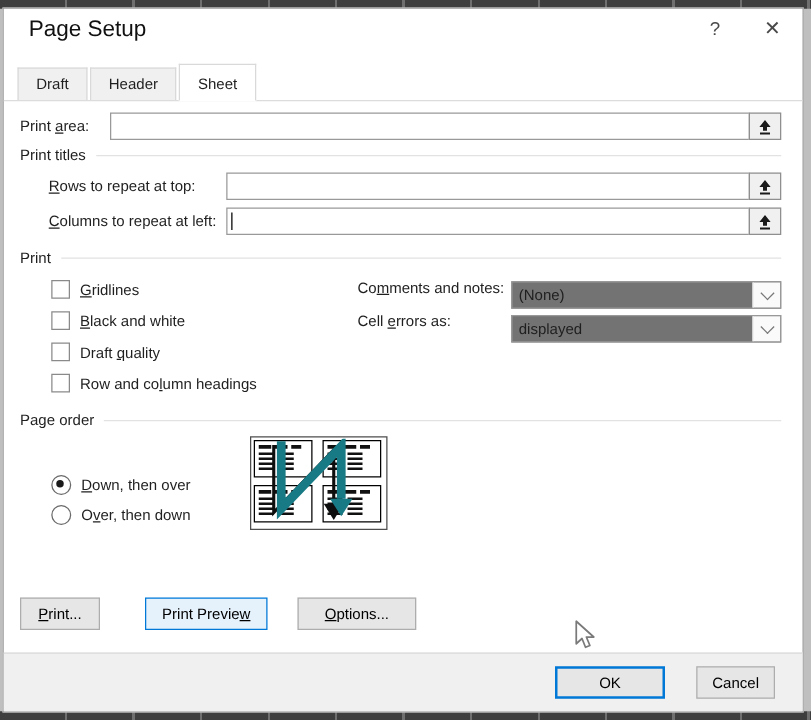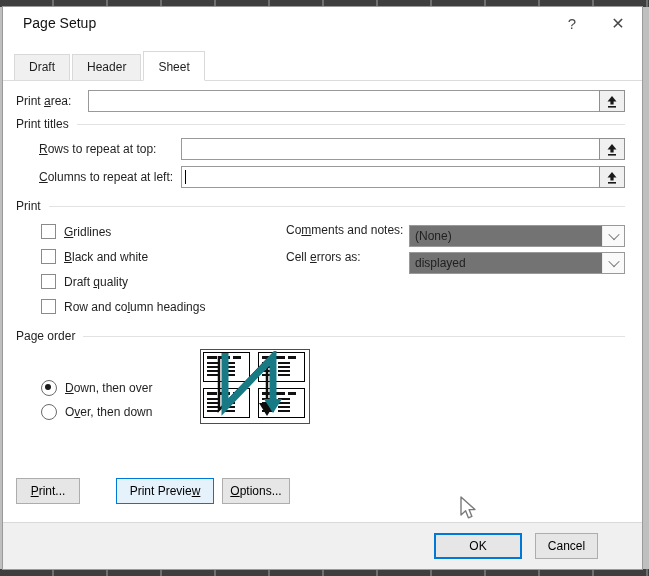--- a/index.html
+++ b/index.html
@@ -9,21 +9,21 @@
         background:repeating-linear-gradient(90deg,#3e3e3e 0 52px,#6f6f6f 52px 54px);}
   #top-band{top:0;}
   #bottom-band{top:569px;height:7px;}
 
   
   .dialog{position:absolute;left:2px;top:6px;width:641px;height:564px;background:#fff;
           border:1px solid #9a9a9a;box-sizing:border-box;display:flex;flex-direction:column;
           color:#1f1f1f;font-size:12px;}
   
   .titlebar{height:32px;display:flex;align-items:center;flex:none;}
-  .titlebar .title{flex:1;padding-left:20px;font-size:14px;color:#111;}
+  .titlebar .title{flex:1;padding-left:20px;font-size:18px;color:#111;}
   .cap-btn{width:44px;height:32px;display:flex;align-items:center;justify-content:center;
            font-size:15px;color:#494949;cursor:default;}
   .cap-btn.close{width:48px;font-size:16px;}
 
   
   .tabstrip{flex:none;display:flex;align-items:flex-end;padding-left:11px;margin-top:12px;
             border-bottom:1px solid #dcdcdc;}
   .tab{padding:5px 14px 6px;background:#f0f0f0;border:1px solid #d9d9d9;border-bottom:none;
        margin-right:2px;position:relative;}
   .tab.active{background:#fff;padding-top:8px;margin-bottom:-1px;border-bottom:1px solid #fff;z-index:2;}
@@ -72,25 +72,25 @@
               padding:1px;box-sizing:content-box;}
 
   
   .btns-row{display:flex;justify-content:flex-start;align-items:center;column-gap:8px;
             margin-top:54px;padding-right:13px;}
   .btn{height:26px;background:var(--button_bg,#e6e6e6);border:1px solid var(--button_border,#adadad);
        display:flex;align-items:center;justify-content:center;box-sizing:border-box;font-size:12px;}
   #print-btn{width:64px;margin-right:28px;}
   #print-preview-btn{width:98px;background:var(--accent_hover_bg,#e5f1fb);
        border:1px solid var(--accent,#0078d7);}
-  #options-btn{width:68px;}
+  #options-btn{width:95px;margin-left:16px;}
 
   
   .footer{flex:none;height:46px;background:var(--footer_bg,#f0f0f0);border-top:1px solid #d9d9d9;
-          display:flex;align-items:center;justify-content:flex-end;padding-right:44px;column-gap:13px;}
+          display:flex;align-items:center;justify-content:flex-end;padding-right:22px;column-gap:25px;}
   #ok-btn{width:88px;border:2px solid var(--accent,#0078d7);}
   #cancel-btn{width:63px;}
 
   .accel{text-decoration:underline;}
   .pre,.accel,.post{white-space:pre;}
 
   
   #cursor{position:absolute;left:457px;top:496px;z-index:50;pointer-events:none;}
 </style>
 </head>

